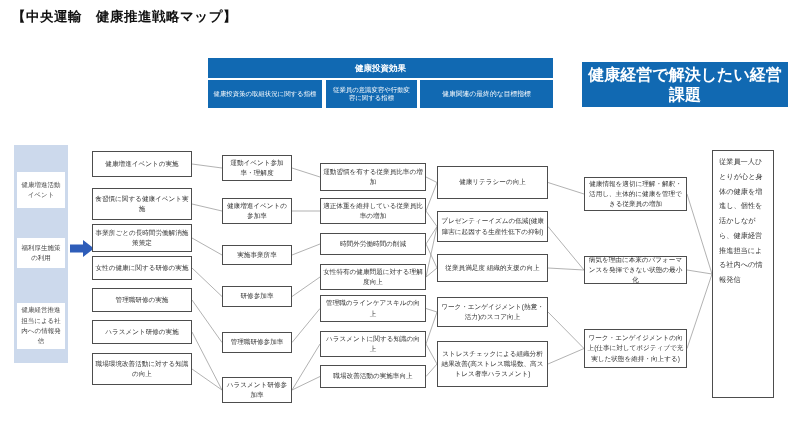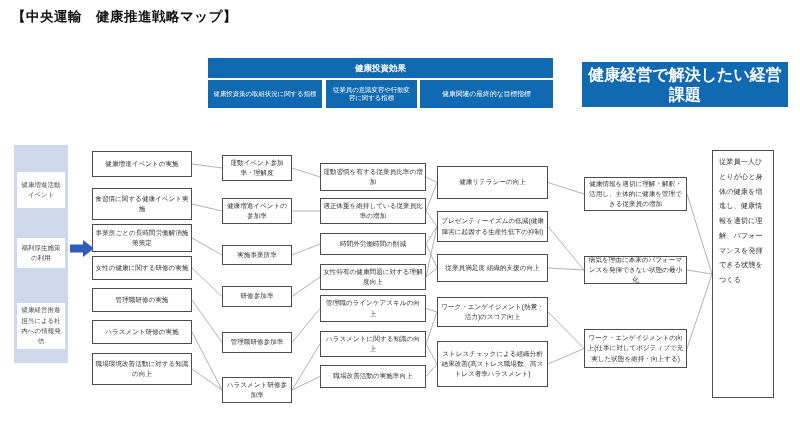--- a/index.html
+++ b/index.html
@@ -100,15 +100,15 @@
   <div class="fbox" style="left:437px;top:166px;width:111px;height:33px;">健康リテラシーの向上</div>
   <div class="fbox" style="left:437px;top:211px;width:111px;height:31px;">プレゼンティーイズムの低減(健康障害に起因する生産性低下の抑制)</div>
   <div class="fbox" style="left:437px;top:254px;width:111px;height:28px;">従業員満足度 組織的支援の向上</div>
   <div class="fbox" style="left:437px;top:297px;width:111px;height:30px;">ワーク・エンゲイジメント(熱意・活力)のスコア向上</div>
   <div class="fbox" style="left:437px;top:341px;width:111px;height:46px;">ストレスチェックによる組織分析結果改善(高ストレス職場数、高ストレス者率ハラスメント)</div>
 
   <div class="fbox" style="left:584px;top:177px;width:103px;height:34px;">健康情報を適切に理解・解釈・活用し、主体的に健康を管理できる従業員の増加</div>
   <div class="fbox" style="left:584px;top:256px;width:103px;height:28px;">病気を理由に本来のパフォーマンスを発揮できない状態の最小化</div>
   <div class="fbox" style="left:584px;top:329px;width:103px;height:39px;">ワーク・エンゲイジメントの向上(仕事に対してポジティブで充実した状態を維持・向上する)</div>
 
-  <div class="fbox goal" style="left:712px;top:150px;width:62px;height:248px;align-items:flex-start;text-align:left;">従業員一人ひとりが心と身体の健康を増進し、健康情報を適切に理解、パフォーマンスを発揮できる状態をつくる</div>
+  <div class="fbox goal" style="left:712px;top:150px;width:62px;height:248px;align-items:flex-start;text-align:left;">従業員一人ひとりが心と身体の健康を増進し、個性を活かしながら、健康経営推進担当による社内への情報発信</div>
 
 </div>
 
 </body></html>

